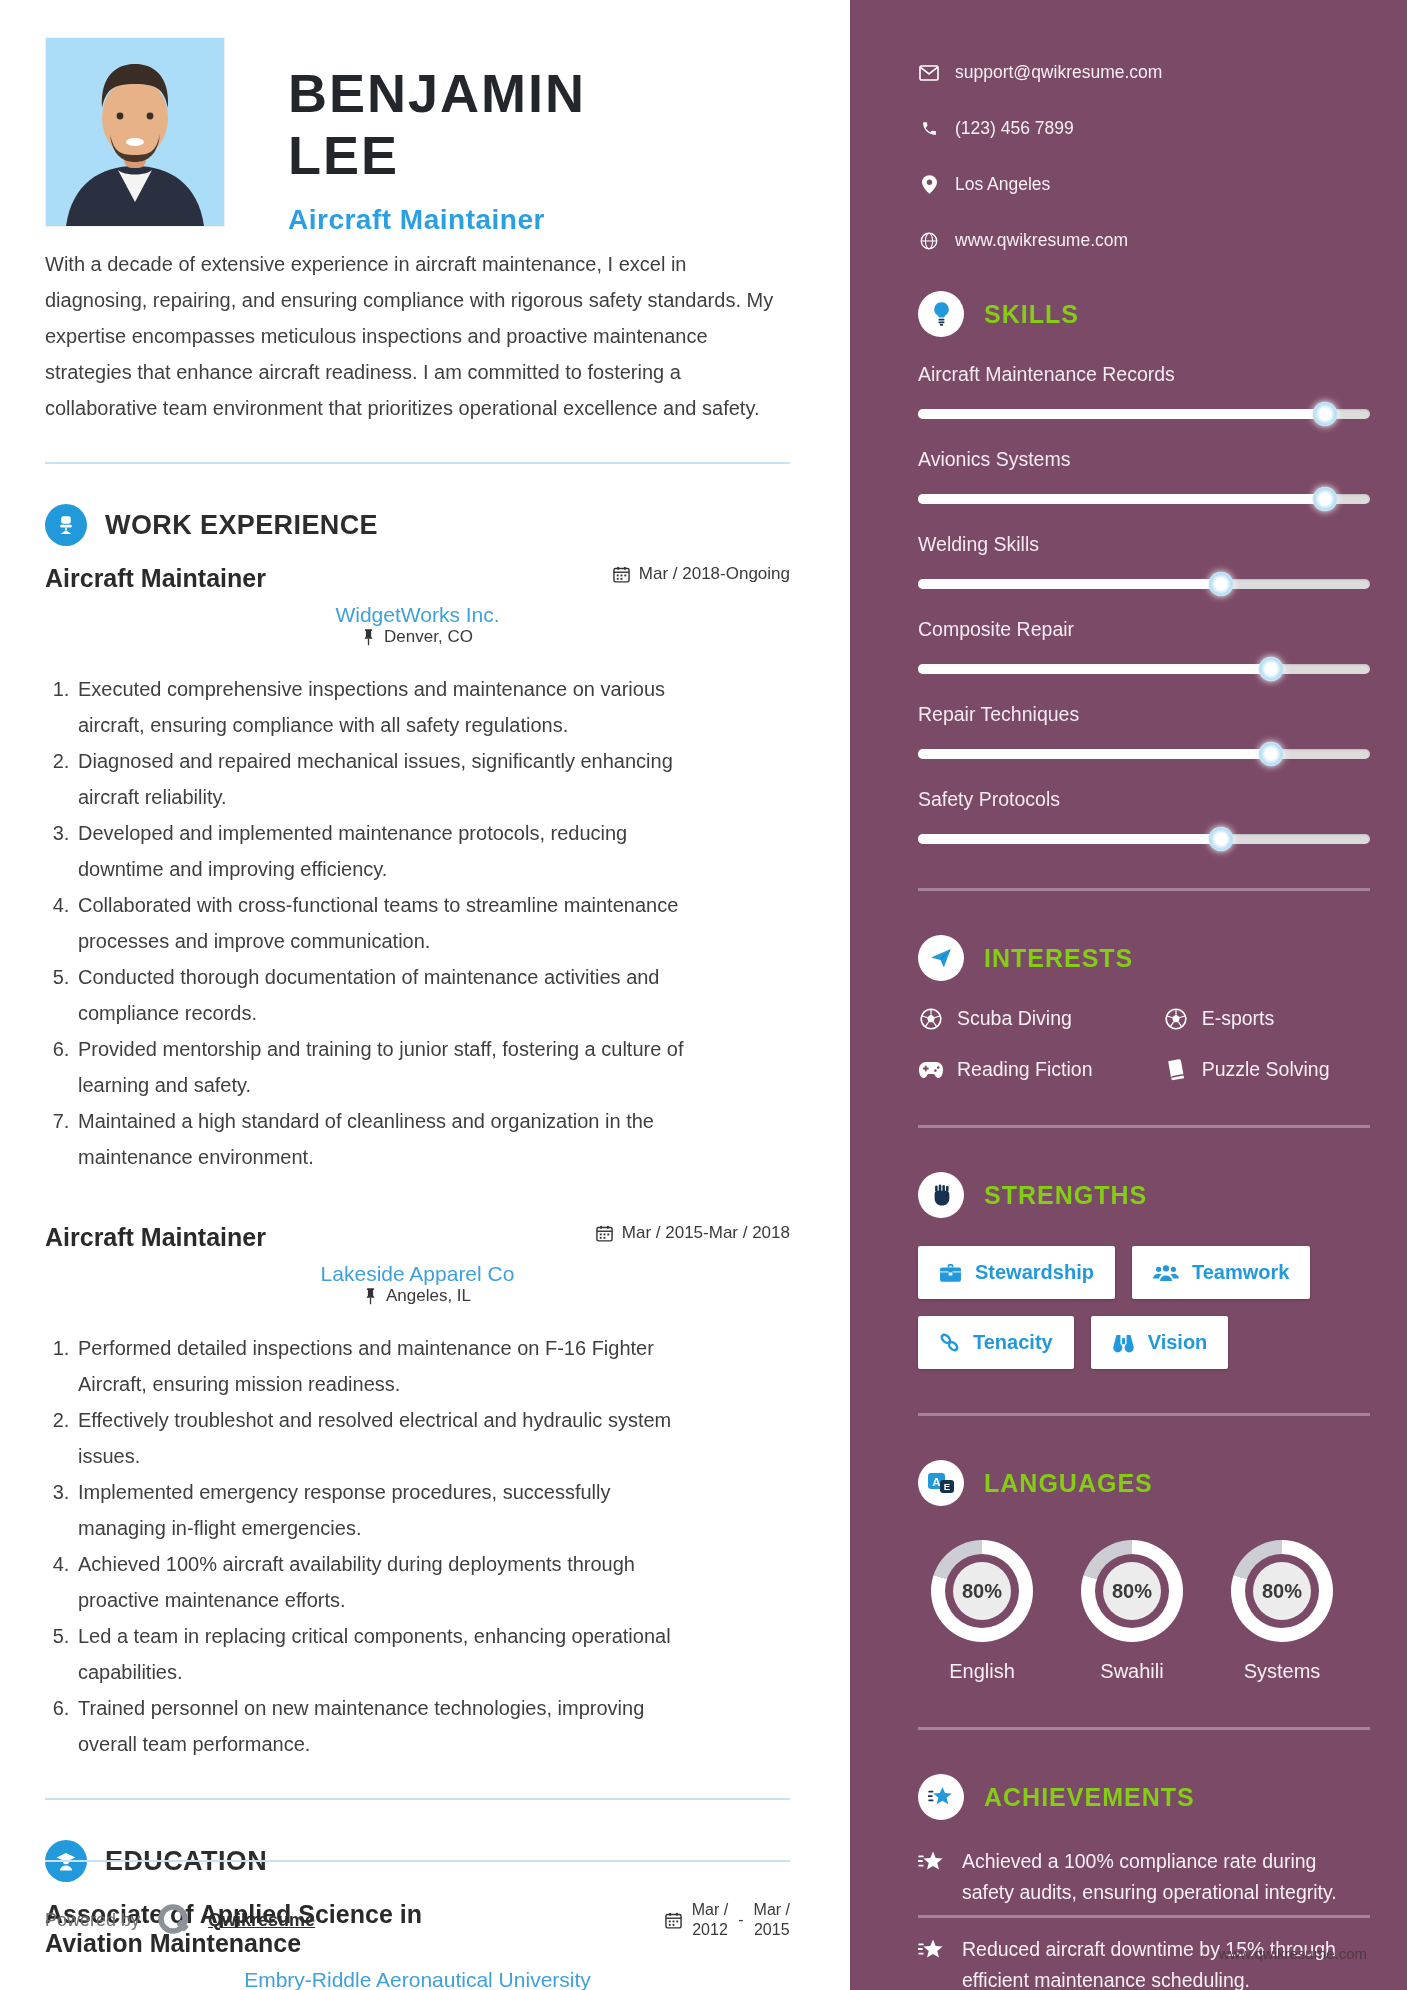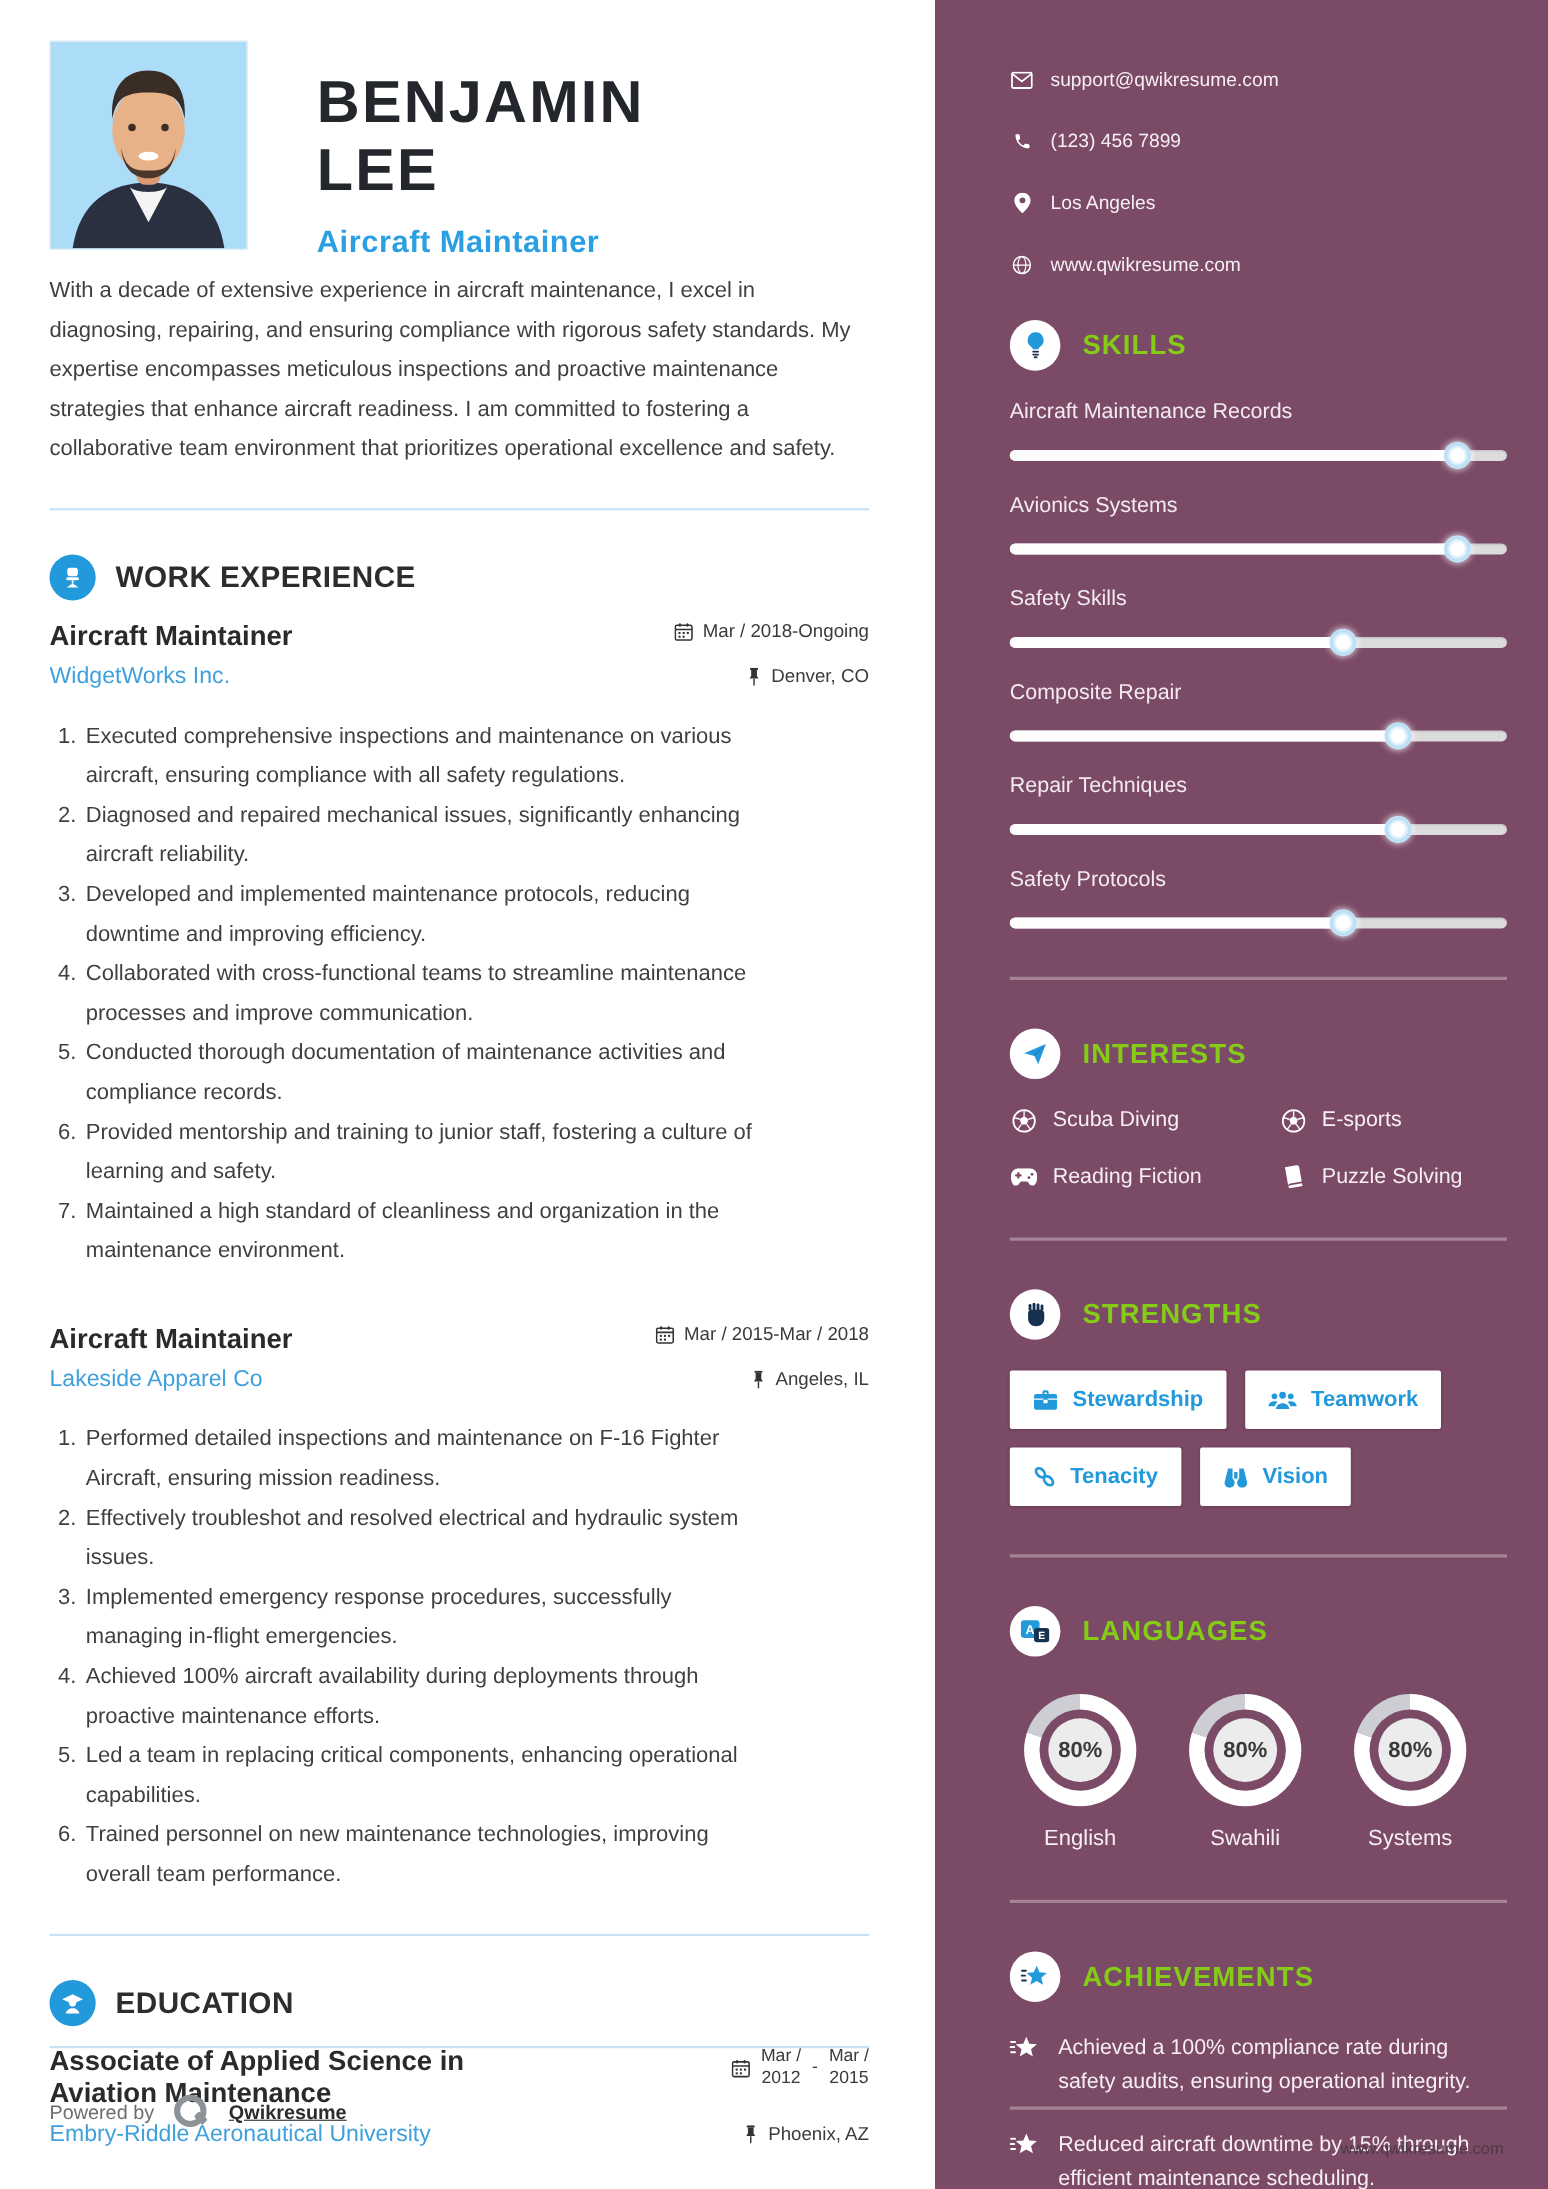--- a/index.html
+++ b/index.html
@@ -29,21 +29,21 @@
   .sechead h2 { margin:0; font-size:27px; font-weight:700; color:#2d2d2d; letter-spacing:.4px; }
 
   .summary-text { margin:8px 0 0; max-width:745px; font-size:20px; line-height:36px; color:#3f3f3f; }
 
   hr.ldiv { border:none; border-top:2px solid #c7e2f4; margin:36px 0 40px; }
 
   .jobhead { display:flex; justify-content:space-between; align-items:flex-start; margin-top:6px; }
   .jobhead h3 { margin:0; font-size:25px; font-weight:700; color:#2a2a2a; }
   .meta { display:flex; align-items:center; gap:9px; font-size:17px; color:#3a3a3a; white-space:nowrap; }
   .meta svg { flex:none; }
-  .jobsub { display:flex; justify-content:space-between; align-items:center; margin-top:10px; }
+  .jobsub { display:flex; justify-content:space-between; align-items:center; margin-top:10px;flex-direction:column; }
   .company { font-size:21px; color:#3fa0dc; }
   ol.bullets { margin:24px 0 0; padding-left:30px; max-width:640px; font-size:20px; line-height:36px; color:#3f3f3f; }
   ol.bullets li { padding-left:3px; }
   .job + .job { margin-top:48px; }
 
   .degree { max-width:430px; }
   .dstack { display:flex; align-items:center; gap:10px; font-size:16px; color:#3a3a3a; line-height:20px; }
   .dcol { text-align:center; }
 
   .lfoot-div { position:absolute; left:45px; width:745px; bottom:128px; border-top:2px solid #c7e2f4; }
@@ -360,21 +360,21 @@
         </div>
     </div>
     <div class="skill">
       <div class="skill-label">Avionics Systems</div>
       <div class="track">
           <div class="fill" style="width: 90%;"></div>
           <div class="handle" style="left: 90%;"></div>
         </div>
     </div>
     <div class="skill">
-      <div class="skill-label">Safety Skills</div>
+      <div class="skill-label">Welding Skills</div>
       <div class="track">
           <div class="fill" style="width: 67%;"></div>
           <div class="handle" style="left: 67%;"></div>
         </div>
     </div>
     <div class="skill">
       <div class="skill-label">Composite Repair</div>
       <div class="track">
           <div class="fill" style="width: 78%;"></div>
           <div class="handle" style="left: 78%;"></div>

